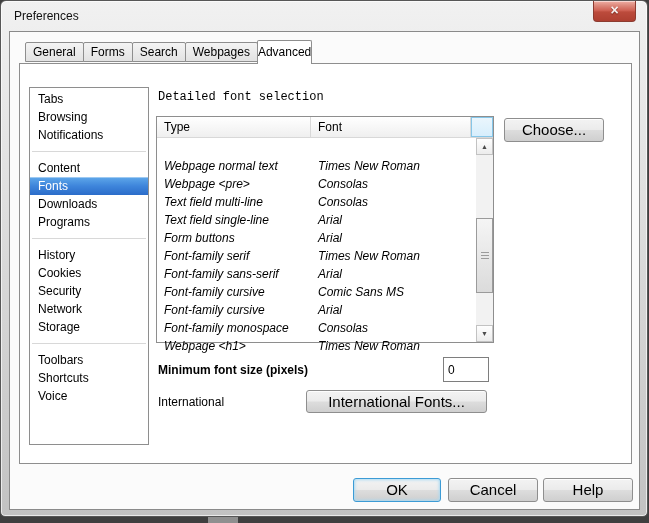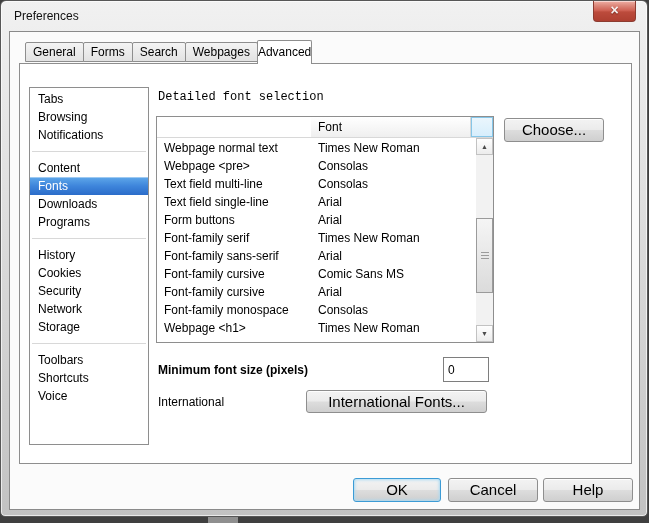--- a/index.html
+++ b/index.html
@@ -49,21 +49,21 @@
   .font-table { position:absolute; left:155px; top:115px; width:338px; height:227px;
     border:1px solid #8E8E8E; background:#FFFFFF; z-index:2; }
   .thead { position:absolute; left:0; top:0; width:100%; height:21px;
     border-bottom:1px solid #D8D8D8; }
   .th { position:absolute; top:0; height:20px; line-height:20px; padding-left:7px;
     background:linear-gradient(180deg,#FFFFFF,#EFEFEF); border-right:1px solid #D8D8D8; cursor:pointer; }
   .th-type { left:0; width:154px; }
   .th-font { left:154px; width:160px; }
   .th-spacer { position:absolute; top:0; left:314px; width:22px; height:20px;
     background:linear-gradient(180deg,#EAF6FD,#D7EEFC); border:1px solid #86C6E8; cursor:pointer; }
-  .tbody { position:absolute; left:0; top:22px; width:319px; }
+  .tbody { position:absolute; left:0; top:40px; width:319px;font-style:italic; }
   .trow { position:relative; height:18px; line-height:18px; cursor:pointer; }
   .td-type { position:absolute; left:7px; top:0; white-space:nowrap; }
   .td-font { position:absolute; left:161px; top:0; white-space:nowrap; }
 
   
   .vscroll { position:absolute; right:0; top:21px; bottom:0; width:17px; background:#F2F2F2; }
   .sb-btn { position:absolute; left:0; width:17px; height:17px;
     background:linear-gradient(180deg,#FEFEFE,#ECECEC); border:1px solid #C2C2C2;
     text-align:center; cursor:pointer; }
   .sb-btn span { font-size:7px; line-height:15px; color:#4A4A4A; display:block; }
@@ -138,20 +138,21 @@
       <div class="side-sep"></div>
       <div class="side-item">Toolbars</div>
       <div class="side-item">Shortcuts</div>
       <div class="side-item">Voice</div>
     </div>
 
     <div class="section-label">Detailed font selection</div>
 
     <div class="font-table">
       <div class="thead">
+        <div class="th th-type">Type</div>
         <div class="th th-font">Font</div>
         <div class="th-spacer"></div>
       </div>
       <div class="tbody">
         <div class="trow">
           <span class="td-type">Webpage normal text</span>
           <span class="td-font">Times New Roman</span>
         </div>
         <div class="trow">
           <span class="td-type">Webpage &lt;pre&gt;</span>

